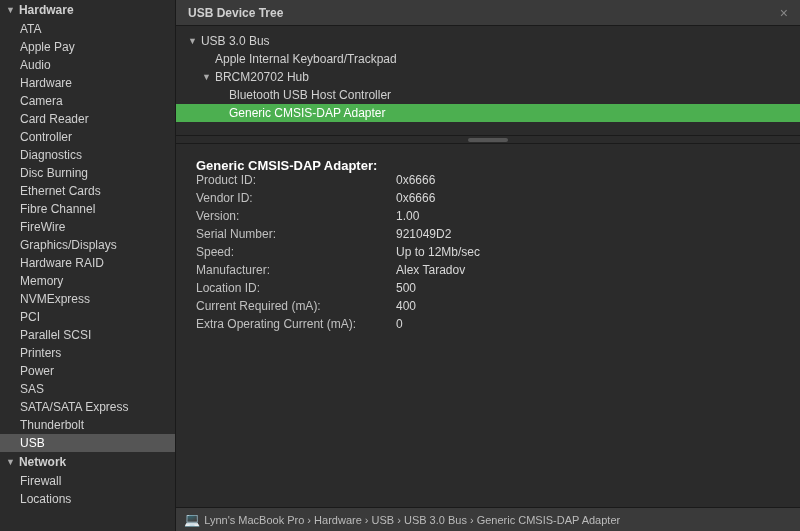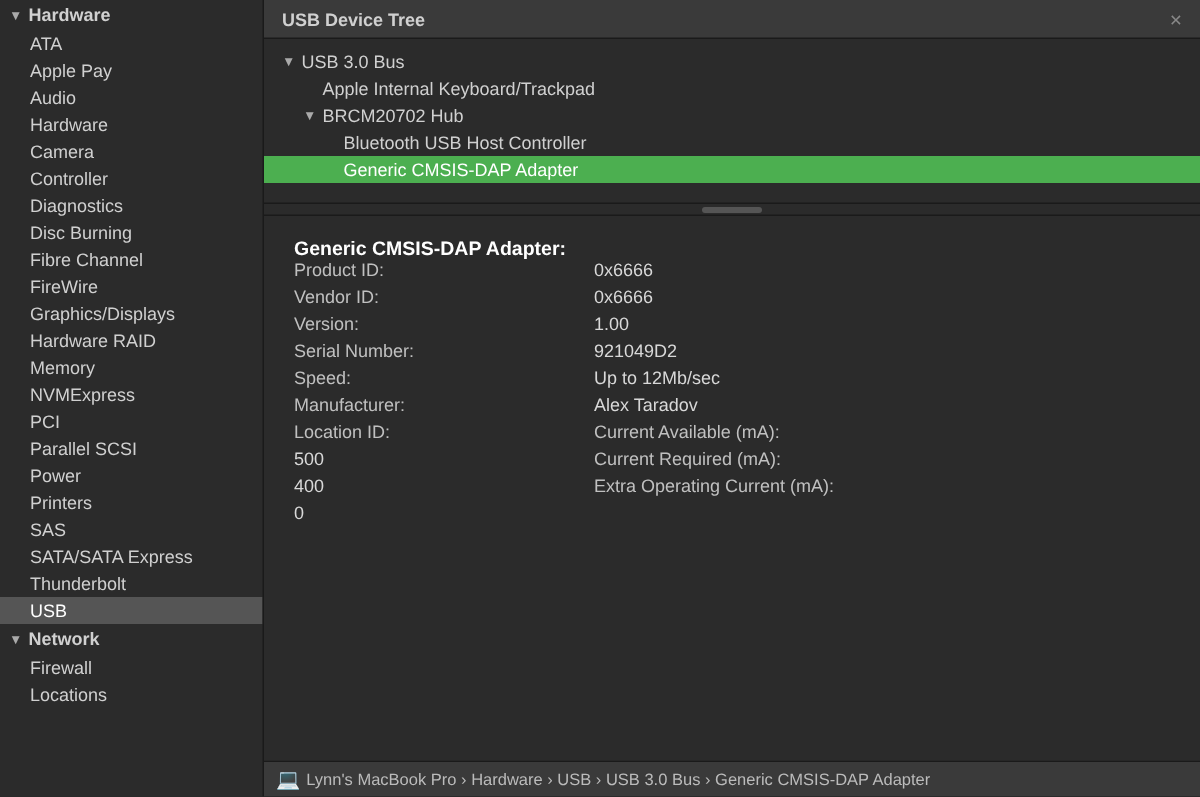--- a/index.html
+++ b/index.html
@@ -207,33 +207,35 @@
       <span class="triangle">▼</span>
       <span>Hardware</span>
     </div>
 
     <div id="sidebar-hardware-items">
         <div class="sidebar-item">ATA</div>
         <div class="sidebar-item">Apple Pay</div>
         <div class="sidebar-item">Audio</div>
         <div class="sidebar-item">Hardware</div>
         <div class="sidebar-item">Camera</div>
+        <div class="sidebar-item">Card Reader</div>
         <div class="sidebar-item">Controller</div>
         <div class="sidebar-item">Diagnostics</div>
         <div class="sidebar-item">Disc Burning</div>
+        <div class="sidebar-item">Ethernet Cards</div>
         <div class="sidebar-item">Fibre Channel</div>
         <div class="sidebar-item">FireWire</div>
         <div class="sidebar-item">Graphics/Displays</div>
         <div class="sidebar-item">Hardware RAID</div>
         <div class="sidebar-item">Memory</div>
         <div class="sidebar-item">NVMExpress</div>
         <div class="sidebar-item">PCI</div>
         <div class="sidebar-item">Parallel SCSI</div>
+        <div class="sidebar-item">Printers</div>
         <div class="sidebar-item">Power</div>
-        <div class="sidebar-item">Printers</div>
         <div class="sidebar-item">SAS</div>
         <div class="sidebar-item">SATA/SATA Express</div>
         <div class="sidebar-item">Thunderbolt</div>
         <div class="sidebar-item selected">USB</div>
       </div>
 
     <div class="sidebar-group-header">
       <span class="triangle">▼</span>
       <span>Network</span>
     </div>
@@ -288,21 +290,20 @@
           <div class="detail-value">0x6666</div>
           <div class="detail-label">Version:</div>
           <div class="detail-value">1.00</div>
           <div class="detail-label">Serial Number:</div>
           <div class="detail-value">921049D2</div>
           <div class="detail-label">Speed:</div>
           <div class="detail-value">Up to 12Mb/sec</div>
           <div class="detail-label">Manufacturer:</div>
           <div class="detail-value">Alex Taradov</div>
           <div class="detail-label">Location ID:</div>
-          <div class="detail-label">Current Available (mA):</div>
           <div class="detail-value">500</div>
           <div class="detail-label">Current Required (mA):</div>
           <div class="detail-value">400</div>
           <div class="detail-label">Extra Operating Current (mA):</div>
           <div class="detail-value">0</div>
         </div>
     </div>
 
     <div class="breadcrumb">
       <span style="font-size:13px;">💻</span>

